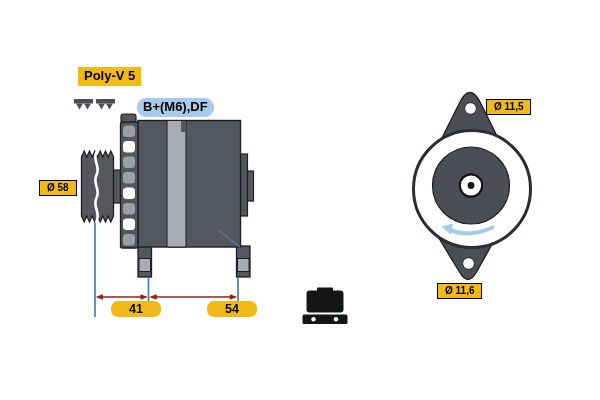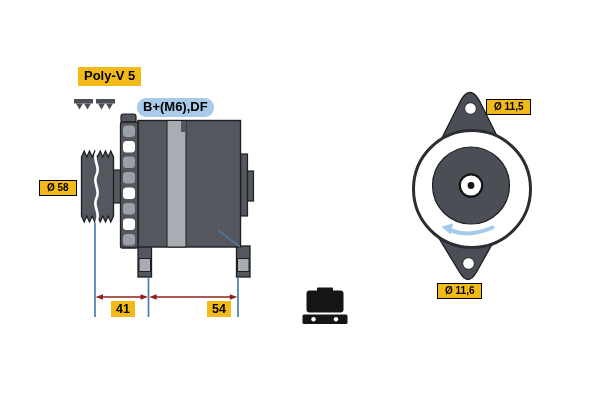--- a/index.html
+++ b/index.html
@@ -9,21 +9,21 @@
     --ear-gray:#4b4e54;
   }
   html,body{margin:0;padding:0;background:#fff;}
   .canvas{position:relative;width:600px;height:400px;background:#ffffff;overflow:hidden;
           font-family:Liberation Sans, sans-serif;}
   .art{position:absolute;left:0;top:0;width:600px;height:400px;}
   .flag{position:absolute;z-index:5;font-weight:bold;font-size:13px;color:#000;
         background:var(--flag-yellow,#f2ba19);padding:2px 6px;white-space:nowrap;line-height:1.15;}
   .flag.blue{background:var(--flag-blue,#a9cbe9);}
   .flag.bordered{border:1.5px solid #000;font-size:10px;padding:1px 7px;}
-  .flag.small{font-size:12.5px;padding:1px 5px;}
+  .flag.small{font-size:12.5px;padding:1px 18px;border-radius:7px;}
   
   .f-body{fill:var(--body-gray,#54575d);} .f-ear{fill:var(--ear-gray,#4b4e54);}
   .f-light{fill:var(--light-gray,#a9adb2);} .f-slot{fill:var(--slot-gray,#9ba0a7);}
   .f-white{fill:#ffffff;} .f-black{fill:#141517;} .f-none{fill:none;}
   .o{stroke:var(--outline,#1d1f22);}
   .s-red{stroke:var(--dim-red,#8e2020);} .f-red{fill:var(--dim-red,#8e2020);}
   .s-extblue{stroke:var(--ext-line-blue,#4c7fad);}
   .s-arrowblue{stroke:var(--rotation-arrow-blue,#a5cbe9);}
   .f-arrowblue{fill:var(--rotation-arrow-blue,#a5cbe9);}
 </style>

